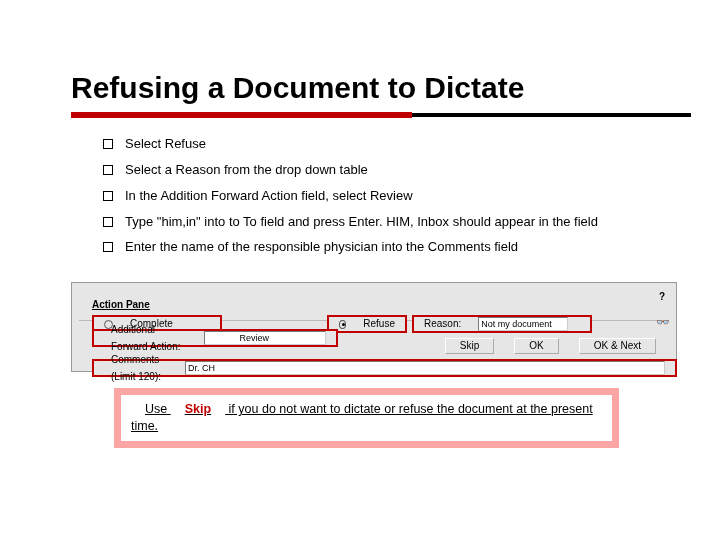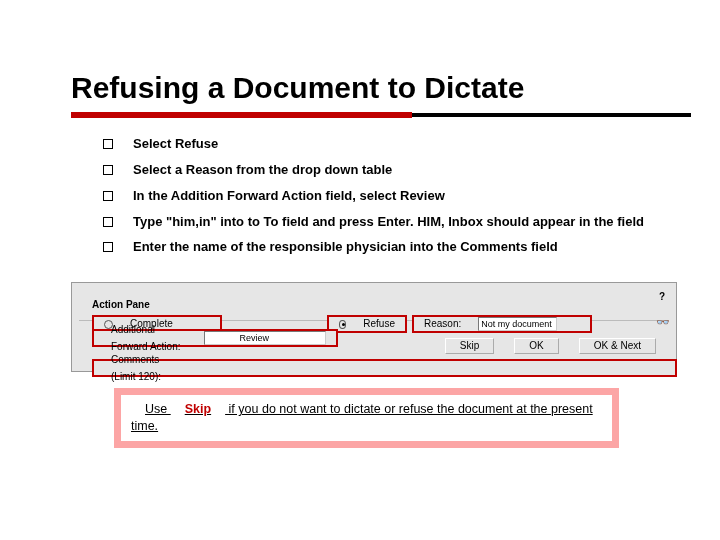--- a/index.html
+++ b/index.html
@@ -35,41 +35,41 @@
   .bullets {
     padding-left: 25px;
     font-size: 13px;
     color: #000;
     line-height: 1.45;
     margin-bottom: 25px;
   }
   .bullets li {
     list-style: none;
     position: relative;
-    padding-left: 30px;
-    font-weight: bold;
+    padding-left: 22px;
   }
   .bullets li::before {
     content: "";
     position: absolute;
     left: 0;
     top: 4px;
     width: 8px;
     height: 8px;
     border: 1px solid #000;
   }
   
   .action-pane {
     background: #e6e6e6;
     border: 1px solid #999;
     font-size: 10px;
     color: #000;
     line-height: 1;
     position: relative;
     height: 90px;
+    text-decoration: underline;
   }
   .ap-title {
     font-weight: bold;
     padding: 3px 6px;
     border-bottom: 1px solid #bbb;
     display: flex;
     justify-content: space-between;
   }
   .ap-row {
     display: flex;
@@ -123,21 +123,21 @@
     padding: 2px 14px;
     font-size: 10px;
   }
   .glasses{
     font-size:11px;
   }
   .row1 { position:absolute; top:18px; left:6px; width:100%; }
   .complete-box { width:130px; }
   .refuse-box { position:absolute; left:235px; width:80px; }
   .reason-box { position:absolute; left:320px; width:180px; }
-  .reason-box .field-input{ width:79px; }
+  .reason-box .field-input{ width:90px; }
   .glasses-wrap{ position:absolute; left:564px; top:2px; }
   .arrowq{ position:absolute; right:4px; top:2px; }
 
   .row2 { position:absolute; top:32px; left:6px; width:100%; }
   .addforward-box { width:246px; }
   .addforward-box .field-input{ width:155px;padding-left:34px; }
   .to-box{ position:absolute; left:280px; width:310px; }
   .to-box .field-input{ width:240px; }
 
   .row3 { position:absolute; top:62px; left:6px; width:100%; }
@@ -200,20 +200,21 @@
       <span class="field-input">Review</span>
     </span>
   </div>
 
   <div class="ap-row row3">
     <span class="red-box comments-box">
       <span>
         <div class="field-label">Comments</div>
         <div class="field-label">(Limit 120):</div>
       </span>
+      <span class="field-input">Dr. CH</span>
     </span>
   </div>
 
   <div class="ap-buttons">
     <span class="ap-btn">Skip</span>
     <span class="ap-btn">OK</span>
     <span class="ap-btn">OK &amp; Next</span>
   </div>
 </div>
 

